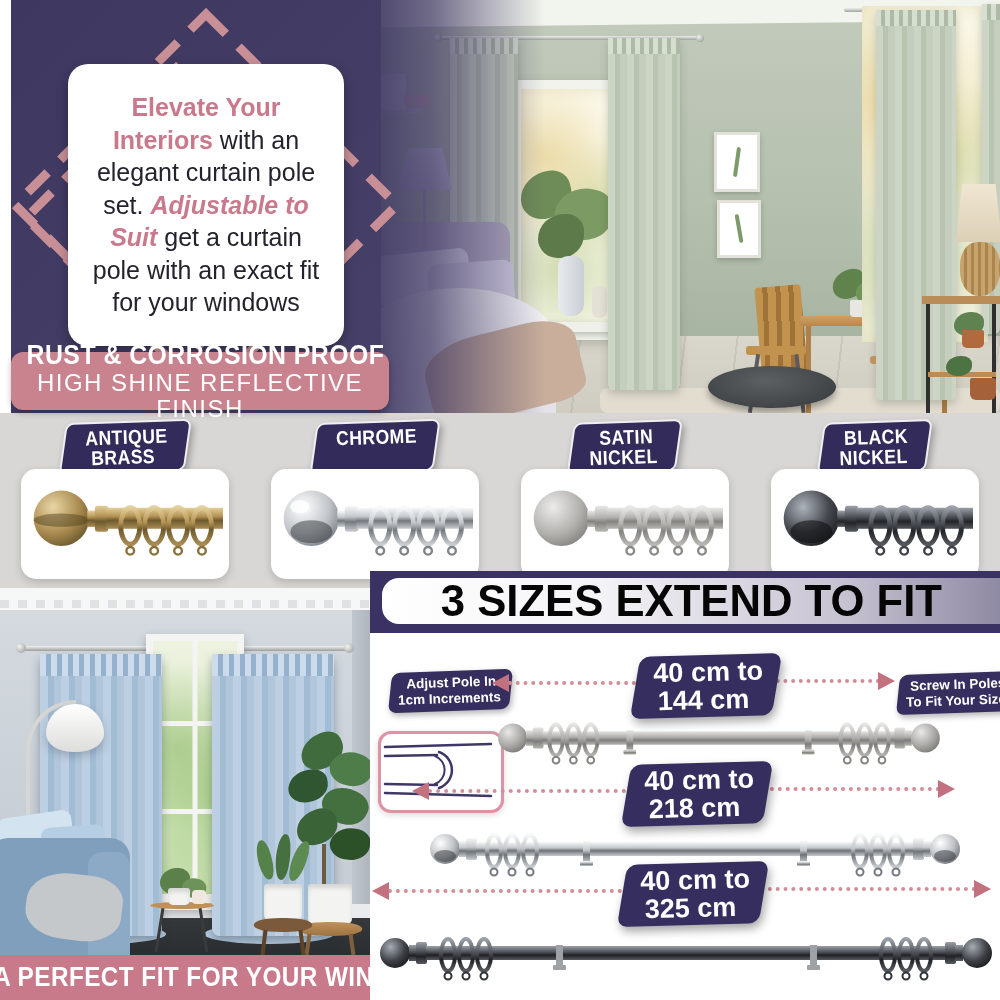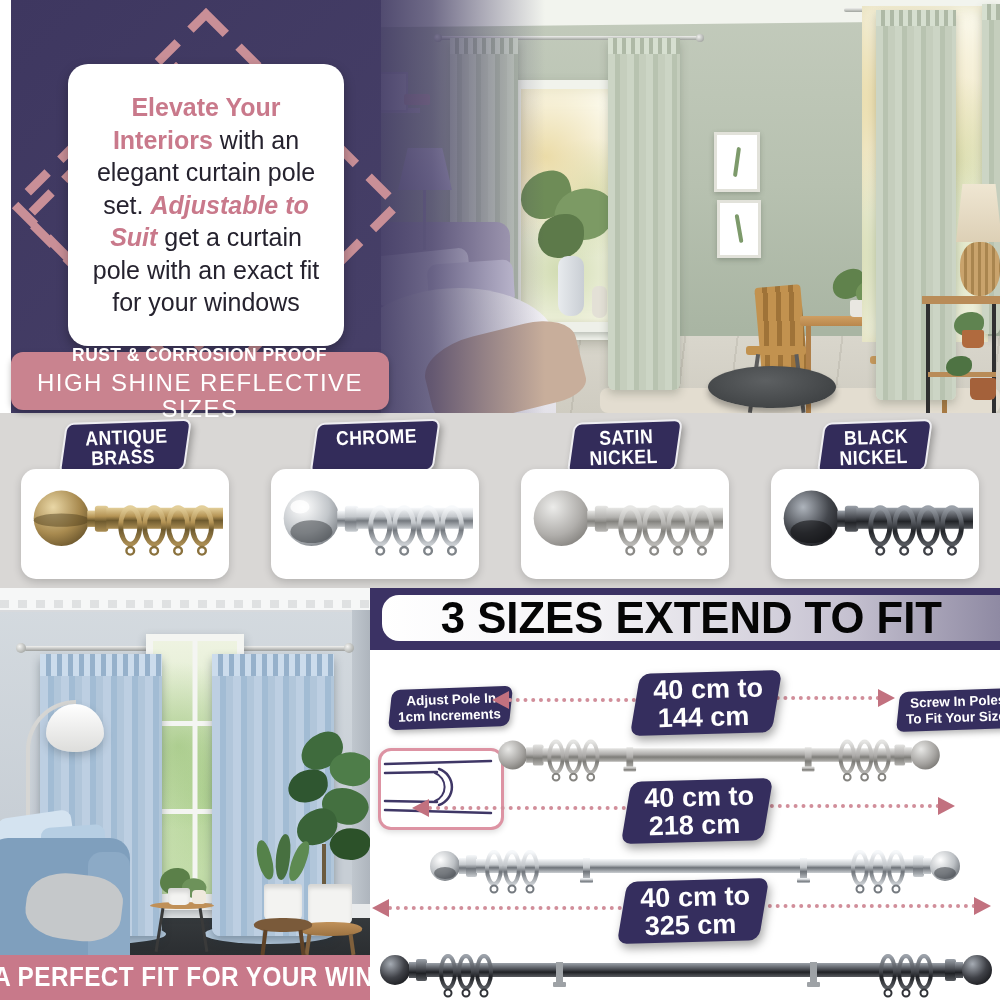--- a/index.html
+++ b/index.html
@@ -12,21 +12,21 @@
   .promo{left:11px;top:0;width:370px;height:413px;background:linear-gradient(135deg,#3e3760,#474068);z-index:3;overflow:visible;}
   .promo svg.diamonds{position:absolute;left:0;top:0;pointer-events:none;}
   .info-card{position:absolute;left:57px;top:64px;width:276px;height:282px;background:#fff;border-radius:20px;
              box-shadow:0 5px 12px rgba(0,0,0,.3);display:flex;align-items:center;justify-content:center;}
   .info-card p{margin:0;padding:0 24px;text-align:center;font-size:25px;line-height:1.3;color:#25222e;font-weight:500;}
   .hl{color:#c9798b;font-weight:bold;}
   .hl-it{color:#c9798b;font-weight:bold;font-style:italic;}
   .rust-banner{position:absolute;left:0;top:352px;width:378px;height:58px;background:#c9838f;border-radius:12px;
                display:flex;flex-direction:column;justify-content:center;text-align:center;color:#fff;
                box-shadow:0 3px 6px rgba(0,0,0,.25);}
-  .rust-l1{font-weight:bold;font-size:19px;line-height:30px;letter-spacing:.5px;}
+  .rust-l1{font-weight:bold;font-size:27px;line-height:30px;letter-spacing:.5px;}
   .rust-l1 .cond{transform:scaleX(.92);}
   .rust-l2{font-weight:400;font-size:24px;line-height:26px;letter-spacing:1.5px;}
 
   
   .scene{overflow:hidden;}
   .scene *{position:absolute;}
 
   
   .bedroom{left:370px;top:0;width:630px;height:413px;background:linear-gradient(180deg,#c3cbbc 0,#b7c1b0 45%,#a9b5a3 80%);z-index:1;}
   .bd-ceiling{left:-10px;top:-14px;width:660px;height:38px;background:#f2f4ee;transform:rotate(-.6deg);}
@@ -93,21 +93,21 @@
       background:#332c5a;color:#fff;border:2px solid rgba(255,255,255,.92);border-radius:8px;
       padding:4px 14px;min-height:36px;display:flex;flex-direction:column;justify-content:center;
       box-shadow:3px 4px 7px rgba(0,0,0,.3);}
   .fbadge .fb-line{font-weight:bold;font-size:20px;line-height:20px;text-align:center;letter-spacing:.5px;
       transform:skewX(10deg);}
   .fcard{position:absolute;left:50%;top:56px;transform:translateX(-50%);width:208px;height:110px;background:#fff;
       border-radius:15px;box-shadow:0 3px 8px rgba(0,0,0,.18);display:flex;align-items:center;justify-content:center;}
   .fcard svg{width:196px;height:98px;}
 
   
-  .sizes{left:370px;top:588px;width:630px;height:412px;background:#fff;z-index:2;}
+  .sizes{left:370px;top:571px;width:630px;height:412px;background:#fff;z-index:2;}
   .sz-band{position:absolute;left:0;top:0;width:630px;height:62px;background:#3b3264;}
   .sz-silver{position:absolute;left:12px;top:7px;right:0;bottom:9px;border-radius:17px 0 0 17px;
       background:linear-gradient(90deg,#ffffff 0,#f4f3f6 35%,#c6c2d1 75%,#8f8aa3 100%);
       display:flex;align-items:center;justify-content:center;}
   .sz-title{font-size:45px;font-weight:bold;color:#050505;letter-spacing:0;transform:scaleX(.97);white-space:nowrap;}
   .callout{position:absolute;background:#352e5e;color:#fff;border-radius:8px;padding:4px 9px;
       transform:rotate(-2deg) skewX(-8deg);box-shadow:2px 3px 6px rgba(0,0,0,.3);text-align:center;}
   .callout div{font-size:13.5px;font-weight:bold;line-height:16px;transform:skewX(8deg);white-space:nowrap;}
   .diagram{position:absolute;left:8px;top:160px;width:120px;height:76px;background:#fff;border:3px solid #dd93a3;border-radius:13px;
       box-shadow:0 2px 6px rgba(0,0,0,.15);}
@@ -131,21 +131,21 @@
   <section class="abs promo">
     <svg class="diamonds" width="400" height="413" viewBox="0 0 400 413">
       <rect x="60" y="70" width="270" height="270" transform="rotate(45 195 205)" fill="none" stroke="#c98f97" stroke-width="9" stroke-dasharray="28 18"></rect>
       <rect x="59" y="112" width="212" height="212" transform="rotate(45 165 218)" fill="none" stroke="#c98f97" stroke-width="9" stroke-dasharray="28 18"></rect>
     </svg>
     <div class="info-card">
       <p><span class="hl">Elevate Your Interiors</span><span> with an elegant curtain pole set. </span><span class="hl-it">Adjustable to Suit</span><span> get a curtain pole with an exact fit for your windows</span></p>
     </div>
     <div class="rust-banner">
       <div class="rust-l1"><span class="cond">RUST &amp; CORROSION PROOF</span></div>
-      <div class="rust-l2">HIGH SHINE REFLECTIVE SIZES</div>
+      <div class="rust-l2">HIGH SHINE REFLECTIVE FINISH</div>
     </div>
   </section>
 
   <section class="abs scene bedroom">
     <div class="bd-ceiling"></div>
     <div class="bd-floor"></div>
     <div class="bd-rug"></div>
 
     <div class="bd-pole" style="left:70px;top:36px;width:258px;"></div>
     <div class="bd-finial" style="left:64px;top:34px;"></div>

